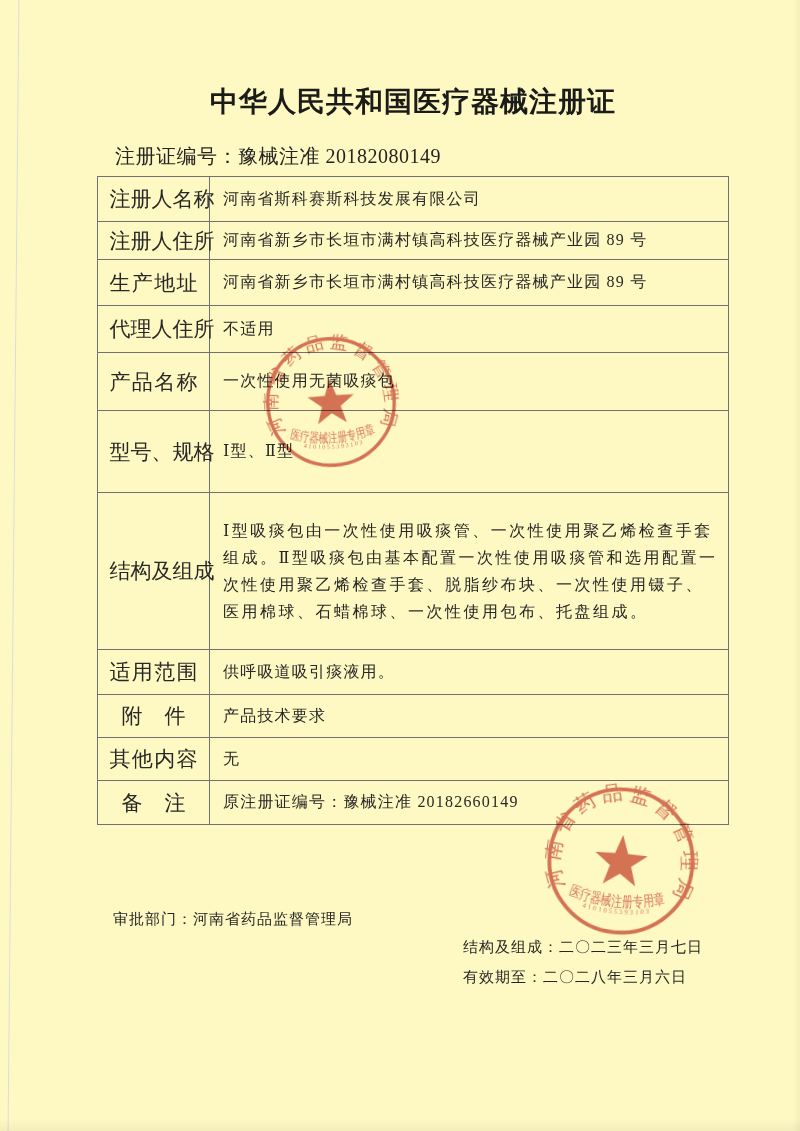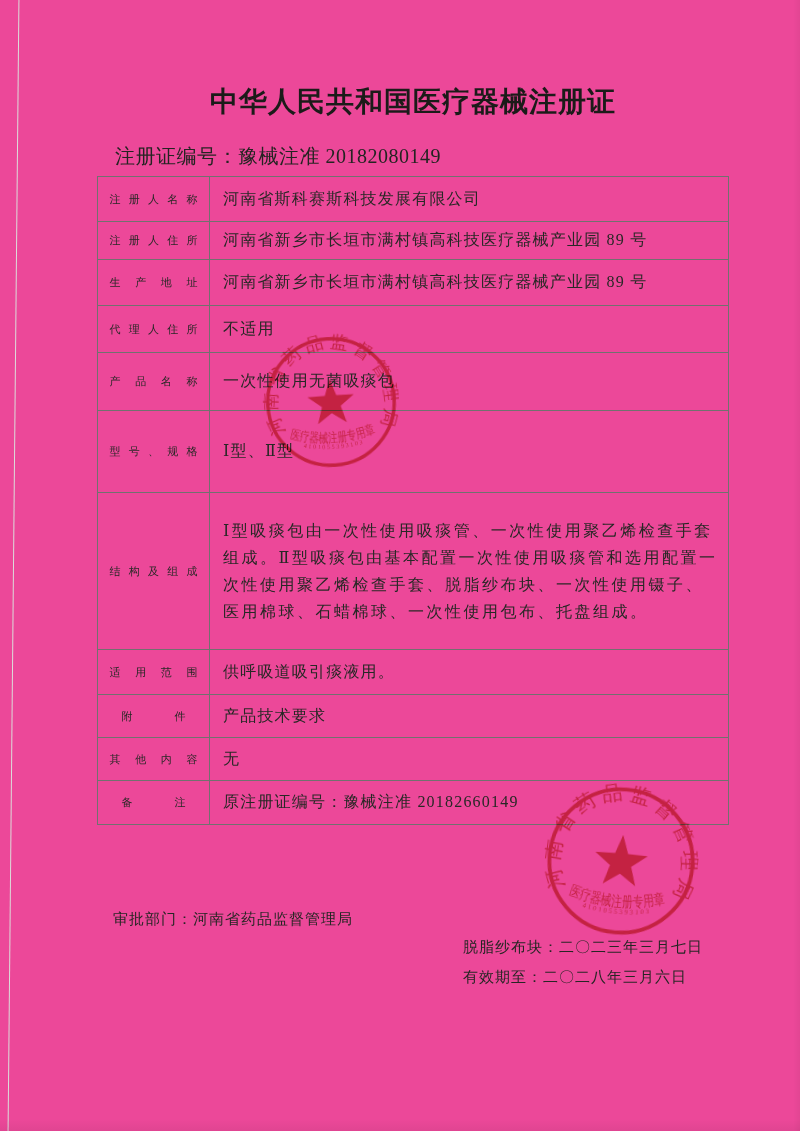--- a/index.html
+++ b/index.html
@@ -1,18 +1,18 @@
 <!DOCTYPE html>
 <html><head>
 <meta charset="utf-8">
 <style>
   html,body { margin:0; padding:0; background:#ffffff; }
   .page {
     position:relative; width:800px; height:1131px;
-    background:#ec4899; overflow:hidden;
+    background:#fef9c3; overflow:hidden;
     font-family:"Liberation Serif","DejaVu Serif",serif;
     color:#2a2a28;
   }
   
   .edge-left { position:absolute; left:13px; top:-5px; width:1px; height:1141px;
     background:#dcdcda; transform:rotate(0.55deg); }
   .edge-right { position:absolute; right:0; top:0; width:7px; height:100%;
     background:linear-gradient(90deg, rgba(0,0,0,0), rgba(0,0,0,0.045)); }
   .edge-bottom { position:absolute; left:0; bottom:0; width:100%; height:12px;
     background:linear-gradient(rgba(0,0,0,0), rgba(0,0,0,0.05)); }
@@ -29,21 +29,21 @@
 
   table.cert {
     position:absolute; top:176px; left:97px; width:632px;
     border-collapse:collapse; table-layout:fixed;
     font-size:16px; color:#28282.6;
     color:#282826;
   }
   table.cert { border:1.5px solid #5c5c5a; }
   table.cert th, table.cert td { border:1px solid #71716f; vertical-align:middle; }
   table.cert th { width:111px; font-weight:normal; padding:0; }
-  .lbl { display:block; width:88px; margin:0 auto; font-size:11px;
+  .lbl { display:block; width:88px; margin:0 auto; font-size:21px;
     text-align:justify; text-align-last:justify; white-space:nowrap; }
   tr.r10 .lbl, tr.r12 .lbl { width:64px; }
   .val { padding:3px 10px 3px 13px; letter-spacing:1.2px; }
   .val.para { letter-spacing:2.5px; line-height:27px; padding-right:6px; }
 
   tr.r1  { height:45px; }  tr.r2  { height:38px; }
   tr.r3  { height:46px; }  tr.r4  { height:38px; }
   tr.r5  { height:47px; }  tr.r6  { height:58px; }
   tr.r7  { height:82px; }  tr.r8  { height:157px; }
   tr.r9  { height:45px; }  tr.r10 { height:43px; }
@@ -145,21 +145,21 @@
           </th>
       <td class="val">原注册证编号：豫械注准 20182660149</td>
     </tr>
   </tbody>
     </table>
 
   <div class="footer-line dept-line">
     <span>审批部门：</span><span>河南省药品监督管理局</span>
   </div>
   <div class="footer-line date-line-2">
-    <span>脱脂纱布块：</span><span>二〇二三年三月七日</span>
+    <span>结构及组成：</span><span>二〇二三年三月七日</span>
   </div>
   <div class="footer-line date-line-3">
     <span>有效期至：</span><span>二〇二八年三月六日</span>
   </div>
 
   <div class="seal seal-1">
     <svg viewBox="0 0 200 200">
       <defs>
         <path id="a-arc" d="M 34.5,145.9 A 80,80 0 1 1 165.5,145.9" fill="none"></path>
         <path id="a-bot" d="M 36,149 A 210,210 0 0 0 164,149" fill="none"></path>

